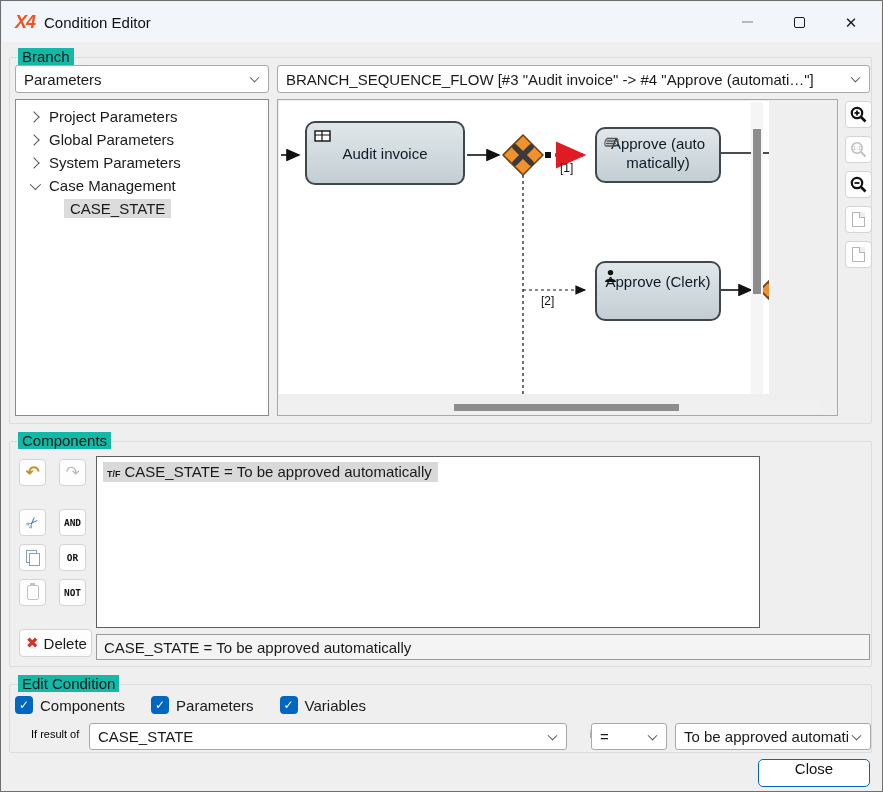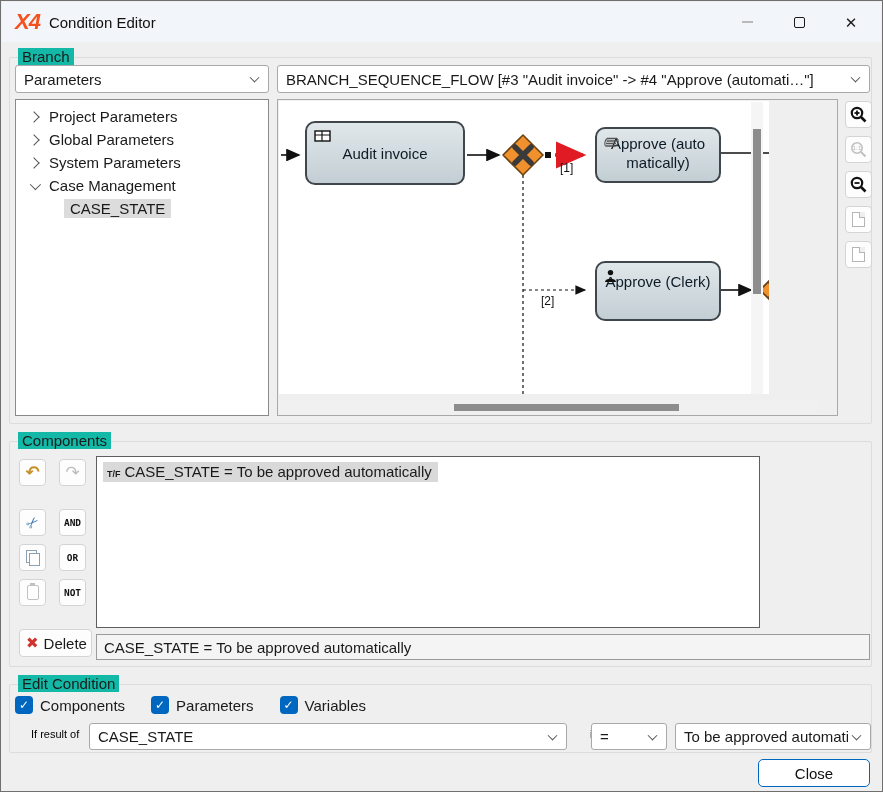--- a/index.html
+++ b/index.html
@@ -2,21 +2,21 @@
 <html><head>
 <meta charset="utf-8">
 <style>
   * { margin:0; padding:0; box-sizing:border-box; }
   html,body { width:883px; height:792px; }
   body { font-family:"Liberation Sans","DejaVu Sans",sans-serif; font-size:15px; color:#1a1a1a; background:#efefef; }
   .window { position:relative; width:883px; height:792px; background:#efefef; border:1px solid #6f6f6f; overflow:hidden; }
 
   
   .titlebar { position:absolute; left:1px; top:1px; right:1px; height:40px; background:#f2f5f9; display:flex; align-items:center; }
-  .logo { margin-left:13px; font-weight:800; font-style:italic; color:#f4511e; font-size:22px; letter-spacing:-1px; }
+  .logo { margin-left:13px; font-weight:800; font-style:italic; color:#f4511e; font-size:18px; letter-spacing:-1px; }
   .title-text { margin-left:9px; font-size:15px; color:#111; }
   .win-controls { position:absolute; right:4px; top:0; height:40px; display:flex; }
   .win-btn { width:52px; height:40px; display:flex; align-items:center; justify-content:center; }
   .ic-min { width:11px; height:2px; background:#b9b9b9; }
   .ic-max { width:11px; height:11px; border:1.4px solid #1a1a1a; border-radius:2px; }
   .ic-close { font-size:15px; color:#1a1a1a; line-height:1; }
 
   
   .group { position:absolute; border:1px solid #dcdcdc; border-radius:2px; }
   .group-label { position:absolute; top:-10px; left:8px; background:#14b8a6; padding:0 4px; font-size:15px; color:#1a1a1a; }
@@ -59,21 +59,21 @@
   .expr-row { display:inline-block; background:#d9d9d9; padding:1px 6px 2px 4px; }
   .tf { font-size:9px; font-weight:700; margin-right:4px; }
   .preview-field { position:absolute; left:95px; top:633px; width:774px; height:26px; background:#f4f4f4; border:1px solid #9a9a9a; display:flex; align-items:center; padding-left:7px; white-space:nowrap; overflow:hidden; }
   .delete-btn { position:absolute; left:18px; top:628px; width:73px; height:28px; background:#fdfdfd; border:1px solid #d4d4d4; border-radius:4px; display:flex; align-items:center; padding-left:6px; overflow:hidden; white-space:nowrap; }
   .del-x { color:#d0342c; font-weight:700; margin-right:5px; }
 
   
   .cb-row { position:absolute; left:14px; top:695px; display:flex; align-items:center; gap:26px; }
   .cb-item { display:flex; align-items:center; gap:7px; }
   .cb { width:18px; height:18px; background:#0067c0; border-radius:4px; display:flex; align-items:center; justify-content:center; color:#fff; font-size:12px; }
-  .close-btn { position:absolute; left:757px; top:758px; width:112px; height:28px; background:#fff; border:1.5px solid #0067c0; border-radius:5px; display:flex; align-items:center; justify-content:center; font-size:15px; color:#111; }
+  .close-btn { position:absolute; left:757px; top:758px; width:112px; height:28px; background:#fff; border:1.5px solid #0067c0; border-radius:5px; display:flex; align-items:flex-start; justify-content:center; font-size:15px; color:#111; }
   .static-label { position:absolute; font-size:11px; color:#000000;margin-left:16px; }
   .icon-glyph { line-height:1; }
   .ic-copy { position:relative; width:13px; height:15px; }
   .ic-copy::before { content:""; position:absolute; left:0; top:0; width:9px; height:11px; border:1.3px solid #8aa0b4; background:#fff; }
   .ic-copy::after { content:""; position:absolute; left:3px; top:3px; width:9px; height:11px; border:1.3px solid #8aa0b4; background:#fff; }
   .ic-paste { position:relative; width:12px; height:15px; border:1.3px solid #c2c2c2; border-radius:2px; background:#fff; }
   .ic-paste::before { content:""; position:absolute; left:2px; top:-3px; width:5px; height:3px; background:#c2c2c2; }
   .ic-page { width:13px; height:15px; border:1.3px solid #b5b5b5; background:#fff; position:relative; }
   .ic-page::after { content:""; position:absolute; right:-1px; top:-1px; width:5px; height:5px; background:#efefef; border-left:1.3px solid #b5b5b5; border-bottom:1.3px solid #b5b5b5; }
 </style>

